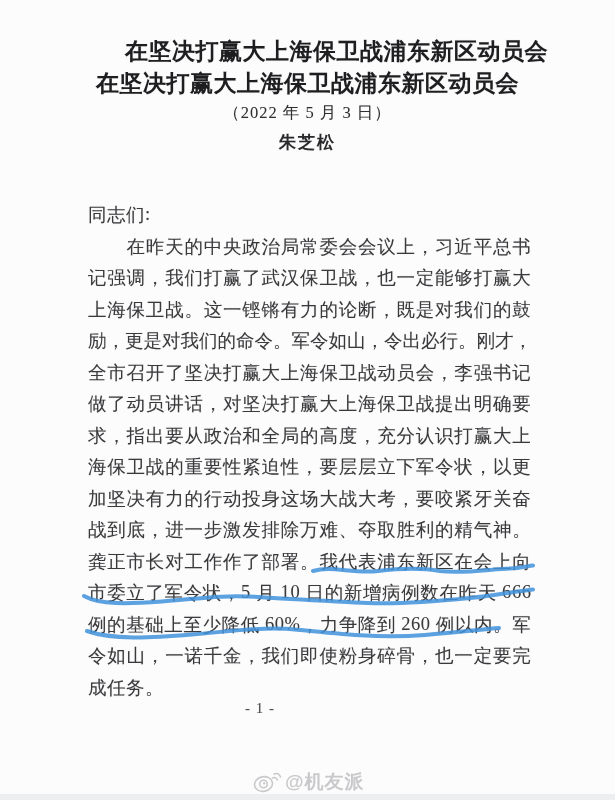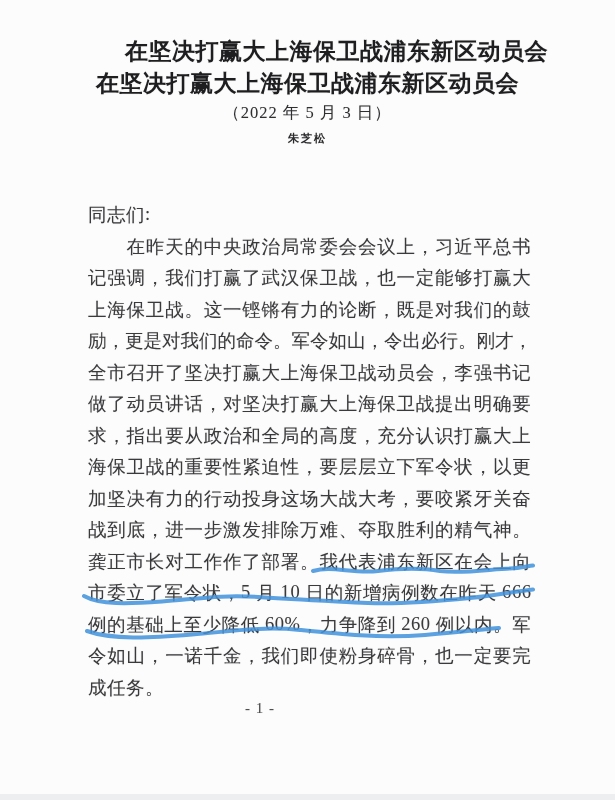--- a/index.html
+++ b/index.html
@@ -19,21 +19,21 @@
   .title-1{top:36px;padding-left:29px;}
   .title-2{top:68px;}
 
   .date-line{
     position:absolute;top:102px;left:0;width:615px;text-align:center;
     font-size:16.5px;color:#2f2f31;letter-spacing:1px;
     text-shadow:0 0 1px rgba(90,90,90,.2);
   }
   .author-line{
     position:absolute;top:131px;left:0;width:615px;text-align:center;
-    font-size:11px;font-weight:700;color:#2a2a2c;letter-spacing:2px;
+    font-size:17px;font-weight:700;color:#2a2a2c;letter-spacing:2px;
     text-shadow:0 0 1px rgba(90,90,90,.2);
     font-family:Liberation Mono, monospace;
   }
 
   .doc-body{
     position:absolute;top:199px;left:88px;width:443px;
   }
   .line{
     display:flex;justify-content:space-between;align-items:center;
     height:31.5px;font-size:18.5px;color:#3a3a3c;
@@ -101,16 +101,26 @@
   </div>
 
   <svg class="marks" viewBox="0 0 615 800" xmlns="http://www.w3.org/2000/svg">
     <path d="M313 571 C 332 565, 352 574, 378 571 C 398 568.5, 418 567, 440 571 C 462 574, 492 569, 510 568.5 C 520 568, 528 566, 533 565.5" stroke="#3f90da"></path>
     <path d="M84 596 C 100 605, 128 604, 162 601.5 C 196 599, 222 594.5, 258 597 C 295 599.5, 330 601, 368 603 C 400 604.5, 440 601, 470 598 C 495 595.5, 518 591, 533 589.5" stroke="#3f90da"></path>
     <path d="M87 631 C 112 640, 150 638, 192 634.5 C 230 631.5, 262 626, 300 630 C 338 634, 380 638.5, 425 635 C 455 632.5, 482 629.5, 499 628" stroke="#3f90da"></path>
   </svg>
 
   <div class="page-number">- 1 -</div>
 
+  <div class="watermark">
+    <svg width="30" height="26" viewBox="0 0 30 26" xmlns="http://www.w3.org/2000/svg" fill="none" stroke="#c9c9cb" stroke-width="1.6" stroke-linecap="round">
+      <ellipse cx="11.5" cy="15" rx="9" ry="7.3" transform="rotate(-12 11.5 15)"></ellipse>
+      <circle cx="11.5" cy="15" r="3.8"></circle>
+      <circle cx="12.2" cy="14.4" r="1.2" fill="#c9c9cb" stroke="none"></circle>
+      <path d="M20.5 9 Q 23.8 7.5 25.3 10.8"></path>
+      <path d="M22 5 Q 26.8 3 28.5 8"></path>
+    </svg>
+    <span class="wm-text">@机友派</span>
+  </div>
 
   <div class="bottom-strip"></div>
 
 </div>
 
 </body></html>

